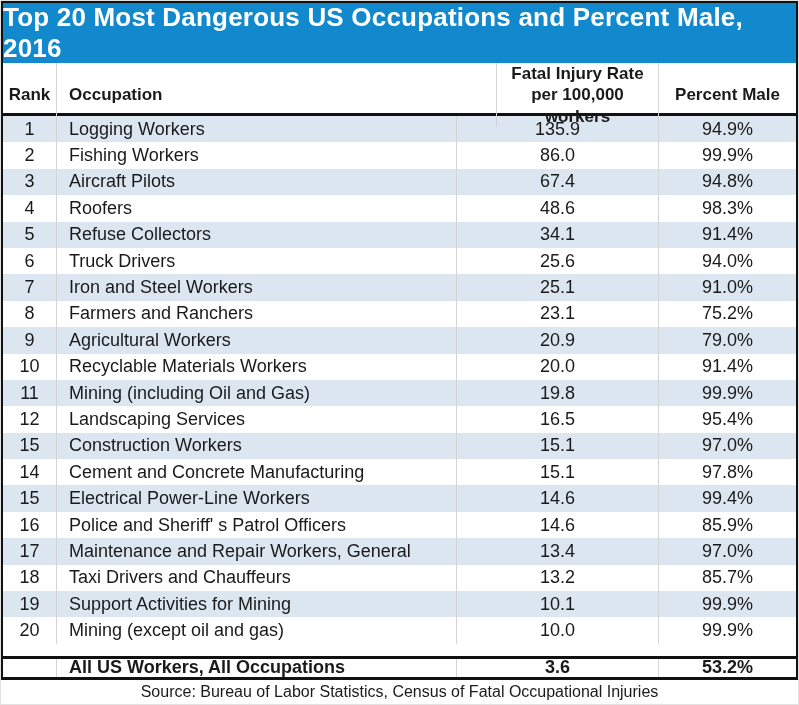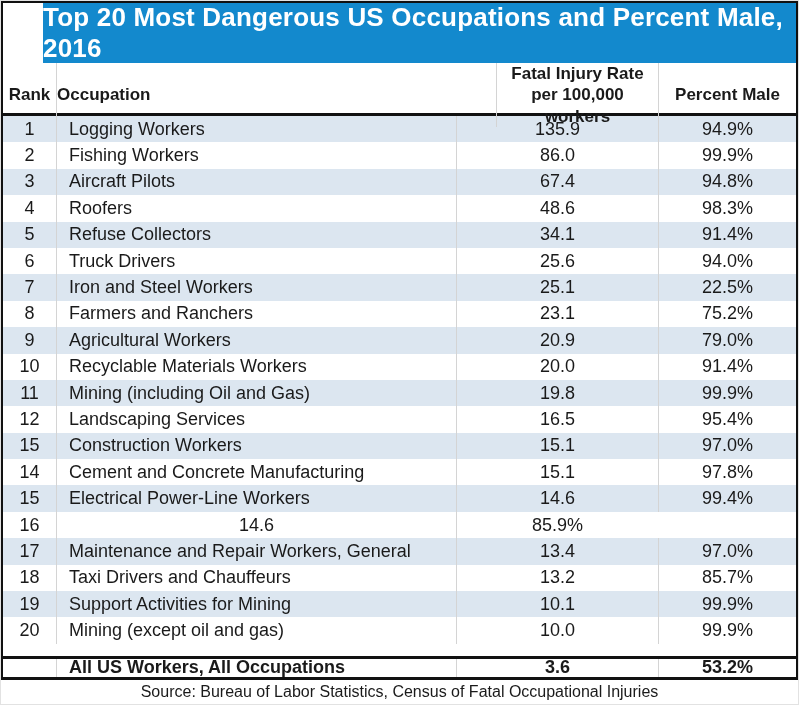--- a/index.html
+++ b/index.html
@@ -18,21 +18,21 @@
     flex-direction: column;
   }
   .table-box {
     border: 2px solid #111111;
     border-bottom: none;
     flex: 0 0 auto;
   }
   .title-bar {
     height: 60px;
     background: #1389cd;
-    display: flex; align-items: center; justify-content: center; margin-left: 40px;
+    display: flex; align-items: center; justify-content: center;
   }
   .title-bar span {
     color: #ffffff;
     font-size: 26px;
     font-weight: bold;
     letter-spacing: 0.2px;
   }
   .grid-row {
     display: grid;
     grid-template-columns: 53px 400px 202px 1fr;
@@ -41,21 +41,21 @@
   .header-row {
     height: 53px;
     border-bottom: 3px solid #111111;
     background: #ffffff;
   }
   .header-cell {
     display: flex; align-items: center; justify-content: center;
     font-weight: bold; font-size: 17px; line-height: 1.25;
     text-align: center;
   }
-  .header-cell.occ { justify-content: flex-start; padding-left: 0; text-align: left; }
+  .header-cell.occ { justify-content: flex-start; padding-left: 12px; text-align: left; }
   .header-cell.rate { padding: 0 14px; margin-left: 40px; }
   .row { height: 26.4px; background: #ffffff; }
   .row.stripe { background: #dce6f0; }
   .cell {
     display: flex; align-items: center;
     font-size: 18px;
     white-space: nowrap; overflow: hidden;
   }
   .cell.center { justify-content: center; }
   .cell.occ { padding-left: 12px; }
@@ -132,21 +132,21 @@
     <div class="cell center">6</div>
     <div class="cell occ">Truck Drivers</div>
     <div class="cell center">25.6</div>
     <div class="cell center">94.0%</div>
   </div>
 
   <div class="grid-row row stripe">
     <div class="cell center">7</div>
     <div class="cell occ">Iron and Steel Workers</div>
     <div class="cell center">25.1</div>
-    <div class="cell center">22.5%</div>
+    <div class="cell center">91.0%</div>
   </div>
 
   <div class="grid-row row">
     <div class="cell center">8</div>
     <div class="cell occ">Farmers and Ranchers</div>
     <div class="cell center">23.1</div>
     <div class="cell center">75.2%</div>
   </div>
 
   <div class="grid-row row stripe">
@@ -193,20 +193,21 @@
 
   <div class="grid-row row stripe">
     <div class="cell center">15</div>
     <div class="cell occ">Electrical Power-Line Workers</div>
     <div class="cell center">14.6</div>
     <div class="cell center">99.4%</div>
   </div>
 
   <div class="grid-row row">
     <div class="cell center">16</div>
+    <div class="cell occ">Police and Sheriff' s Patrol Officers</div>
     <div class="cell center">14.6</div>
     <div class="cell center">85.9%</div>
   </div>
 
   <div class="grid-row row stripe">
     <div class="cell center">17</div>
     <div class="cell occ">Maintenance and Repair Workers, General</div>
     <div class="cell center">13.4</div>
     <div class="cell center">97.0%</div>
   </div>

